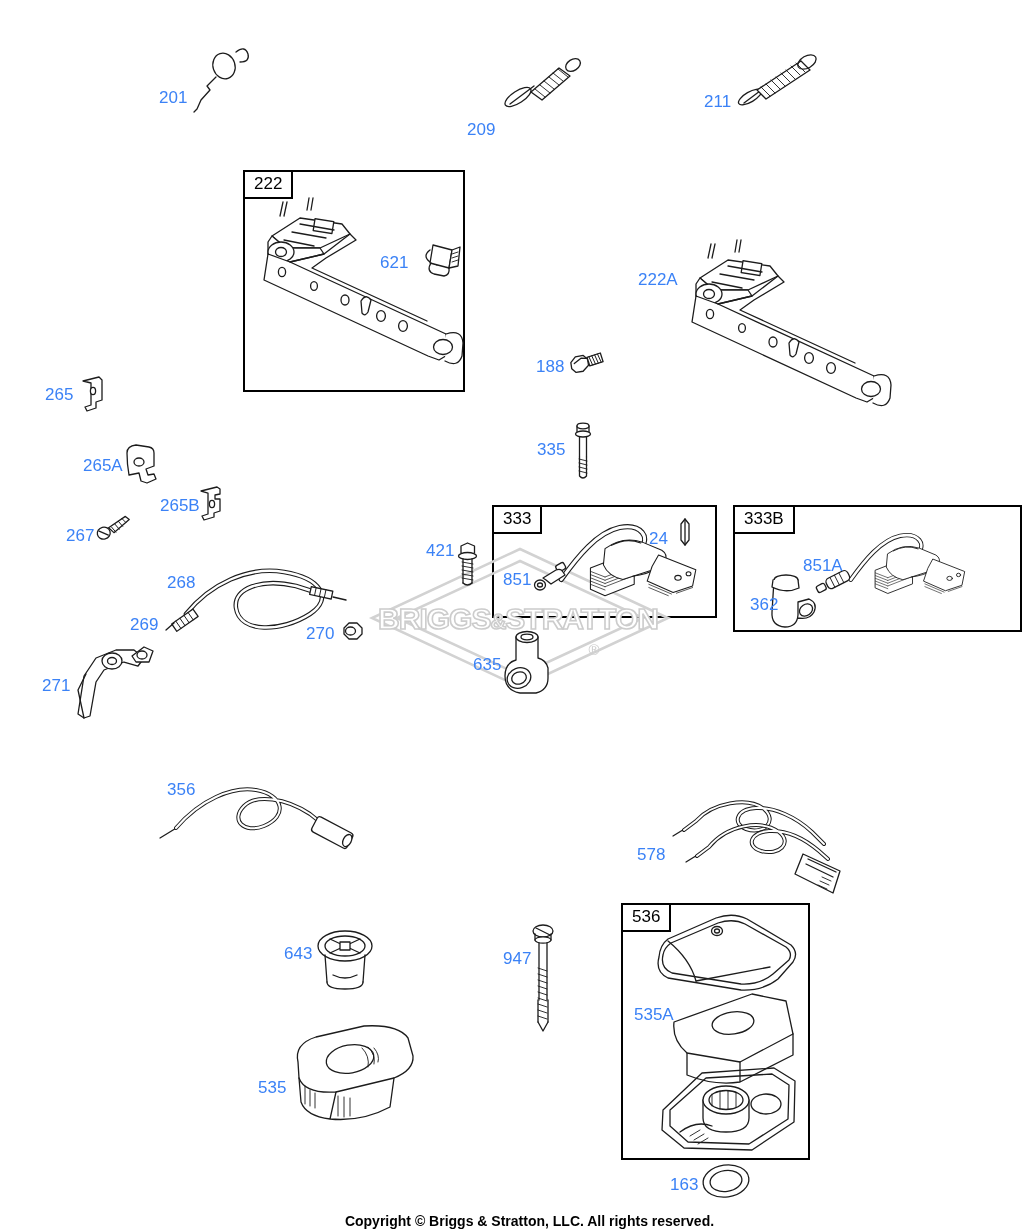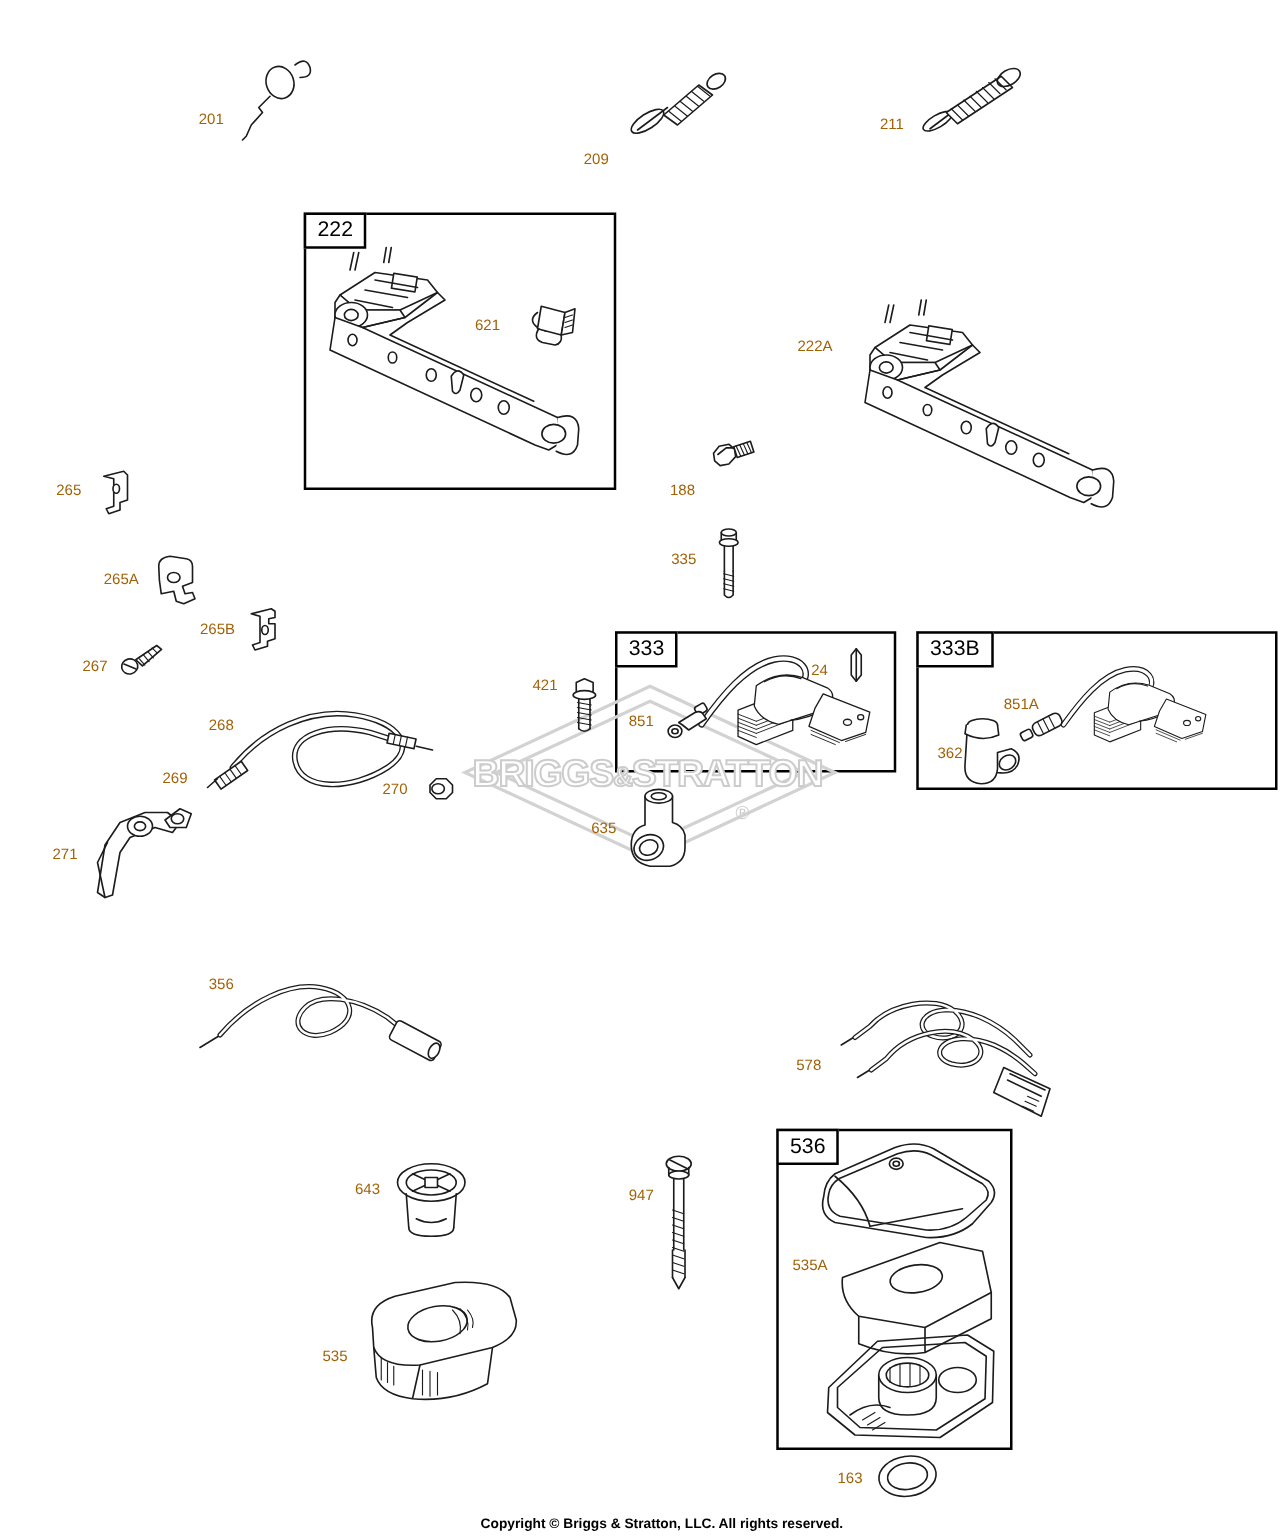--- a/index.html
+++ b/index.html
@@ -3,33 +3,33 @@
 <meta charset="utf-8">
 <style>
   html,body{margin:0;padding:0;background:#fff;}
   #page{position:relative;width:1025px;height:1230px;background:#ffffff;overflow:hidden;
         font-family:"Liberation Sans", sans-serif;}
   svg.artlayer{position:absolute;left:0;top:0;z-index:2;pointer-events:none;}
   .art{stroke:#1c1c1c;stroke-width:1.3;fill:#ffffff;stroke-linejoin:round;stroke-linecap:round;}
   .ln{fill:none;}
   .tube-o{fill:none;stroke:#1c1c1c;}
   .tube-i{fill:none;stroke:#ffffff;}
-  .plbl{position:absolute;z-index:3;font-size:12px;color:#a16207;white-space:nowrap;}
+  .plbl{position:absolute;z-index:3;font-size:17px;color:#3b82f6;white-space:nowrap;}
   .gbox{position:absolute;z-index:1;border:2px solid #000;background:transparent;box-sizing:border-box;}
   .gtag{position:absolute;left:-2px;top:-2px;border:2px solid #000;background:#fff;
         padding:2px 9px 3px 9px;font-size:17px;color:#000;z-index:3;}
   .footer{position:absolute;z-index:3;left:0;right:0;top:1213px;text-align:center;
-          padding-left:34px;font-size:11px;font-weight:bold;color:#000;}
+          padding-left:34px;font-size:14px;font-weight:bold;color:#000;}
 </style>
 </head>
 <body>
 
 <div id="page">
 
-  <div class="gbox" style="left:243px;top:170px;width:250px;height:222px;">
+  <div class="gbox" style="left:243px;top:170px;width:222px;height:222px;">
     <div class="gtag">222</div>
   </div>
   <div class="gbox" style="left:492px;top:505px;width:225px;height:113px;">
     <div class="gtag">333</div>
   </div>
   <div class="gbox" style="left:733px;top:505px;width:289px;height:127px;">
     <div class="gtag">333B</div>
   </div>
   <div class="gbox" style="left:621px;top:903px;width:189px;height:257px;">
     <div class="gtag">536</div>
@@ -314,21 +314,21 @@
       <ellipse cx="726" cy="1181" rx="23" ry="16" transform="rotate(-8 726 1181)"></ellipse>
       <ellipse cx="726" cy="1181" rx="16" ry="10.5" transform="rotate(-8 726 1181)"></ellipse>
     </g>
   </svg>
 
   <div class="plbl" style="left:159px;top:88px;">201</div>
   <div class="plbl" style="left:467px;top:97px;margin-top:23px;">209</div>
   <div class="plbl" style="left:704px;top:92px;">211</div>
   <div class="plbl" style="left:380px;top:253px;">621</div>
   <div class="plbl" style="left:638px;top:270px;">222A</div>
-  <div class="plbl" style="left:536px;top:357px;margin-top:28px;">188</div>
+  <div class="plbl" style="left:536px;top:357px;">188</div>
   <div class="plbl" style="left:45px;top:385px;">265</div>
   <div class="plbl" style="left:537px;top:440px;">335</div>
   <div class="plbl" style="left:83px;top:456px;">265A</div>
   <div class="plbl" style="left:160px;top:496px;">265B</div>
   <div class="plbl" style="left:66px;top:526px;">267</div>
   <div class="plbl" style="left:426px;top:541px;">421</div>
   <div class="plbl" style="left:649px;top:529px;">24</div>
   <div class="plbl" style="left:503px;top:570px;">851</div>
   <div class="plbl" style="left:803px;top:556px;">851A</div>
   <div class="plbl" style="left:750px;top:595px;">362</div>

